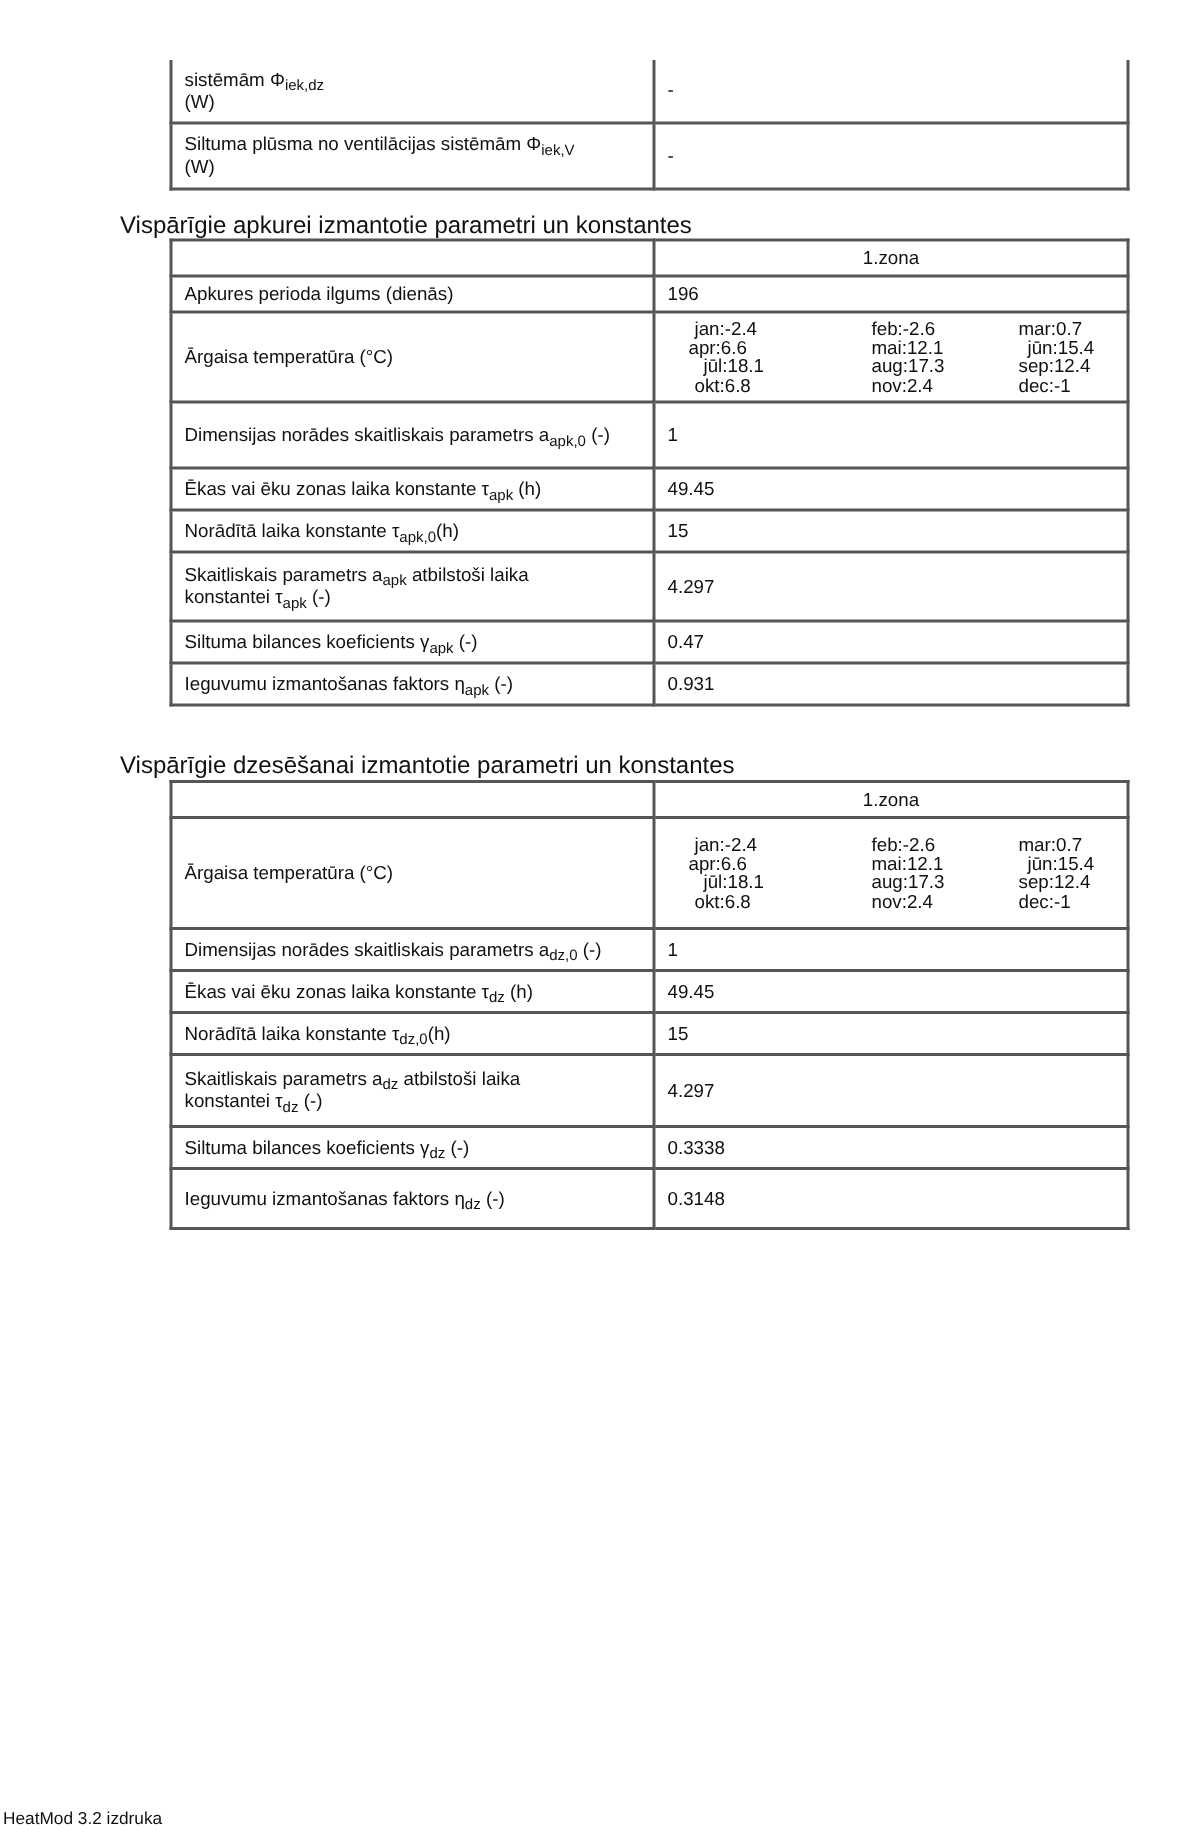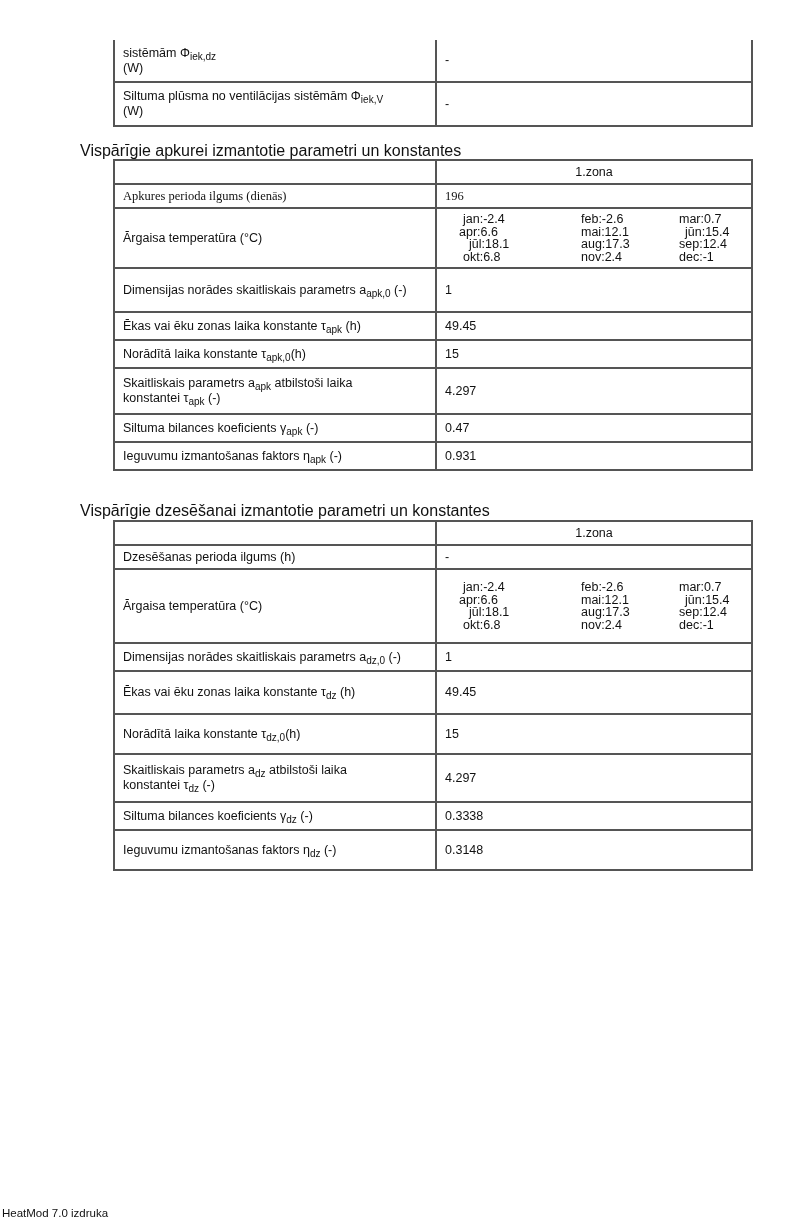--- a/index.html
+++ b/index.html
@@ -39,21 +39,21 @@
 </tbody>
   </table>
 
 <div class="section-title" style="top:143px;">Vispārīgie apkurei izmantotie parametri un konstantes</div>
 <table class="tbl" style="top:159px;">
   <tbody>
       <tr style="height:24px;">
     <td class="lbl"></td>
     <td class="hdr">1.zona</td>
   </tr>
-  <tr style="height:24px;font-family:Liberation Serif, serif;">
+  <tr style="height:24px;">
     <td class="lbl">Apkures perioda ilgums (dienās)</td>
     <td class="val">196</td>
   </tr>
   <tr style="height:60px;">
     <td class="lbl">Ārgaisa temperatūra (°C)</td>
     <td class="val">
       <div class="months">
         <span>jan:-2.4</span>
         <span>feb:-2.6</span>
         <span>mar:0.7</span>
@@ -109,24 +109,20 @@
 </tbody>
   </table>
 
 <div class="section-title" style="top:503px;">Vispārīgie dzesēšanai izmantotie parametri un konstantes</div>
 <table class="tbl" style="top:520px;">
   <tbody>
       <tr style="height:24px;">
     <td class="lbl"></td>
     <td class="hdr">1.zona</td>
   </tr>
-  <tr style="height:24px;">
-    <td class="lbl">Dzesēšanas perioda ilgums (h)</td>
-    <td class="val">-</td>
-  </tr>
   <tr style="height:74px;">
     <td class="lbl">Ārgaisa temperatūra (°C)</td>
     <td class="val">
       <div class="months">
         <span>jan:-2.4</span>
         <span>feb:-2.6</span>
         <span>mar:0.7</span>
         <span style="margin-left:-4px;">apr:6.6</span>
         <span>mai:12.1</span>
         <span style="margin-left:6px;">jūn:15.4</span>
@@ -138,27 +134,27 @@
         <span>dec:-1</span>
       </div>
     </td>
   </tr>
   <tr style="height:28px;">
     <td class="lbl">
       <span>Dimensijas norādes skaitliskais parametrs a</span><sub>dz,0</sub><span> (-)</span>
     </td>
     <td class="val">1</td>
   </tr>
-  <tr style="height:43px;">
+  <tr style="height:28px;">
     <td class="lbl">
       <span>Ēkas vai ēku zonas laika konstante τ</span><sub>dz</sub><span> (h)</span>
     </td>
     <td class="val">49.45</td>
   </tr>
-  <tr style="height:40px;">
+  <tr style="height:28px;">
     <td class="lbl">
       <span>Norādītā laika konstante τ</span><sub>dz,0</sub><span>(h)</span>
     </td>
     <td class="val">15</td>
   </tr>
   <tr style="height:48px;">
     <td class="lbl">
       <span>Skaitliskais parametrs a</span><sub>dz</sub><span> atbilstoši laika</span><br>
       <span>konstantei τ</span><sub>dz</sub><span> (-)</span>
     </td>
@@ -172,14 +168,14 @@
   </tr>
   <tr style="height:40px;">
     <td class="lbl">
       <span>Ieguvumu izmantošanas faktors η</span><sub>dz</sub><span> (-)</span>
     </td>
     <td class="val">0.3148</td>
   </tr>
 </tbody>
   </table>
 
-<div class="footer-left">HeatMod 7.0 izdruka</div>
+<div class="footer-left">HeatMod 3.2 izdruka</div>
 <div class="footer-right">9 no 19</div>
 
 </body></html>

